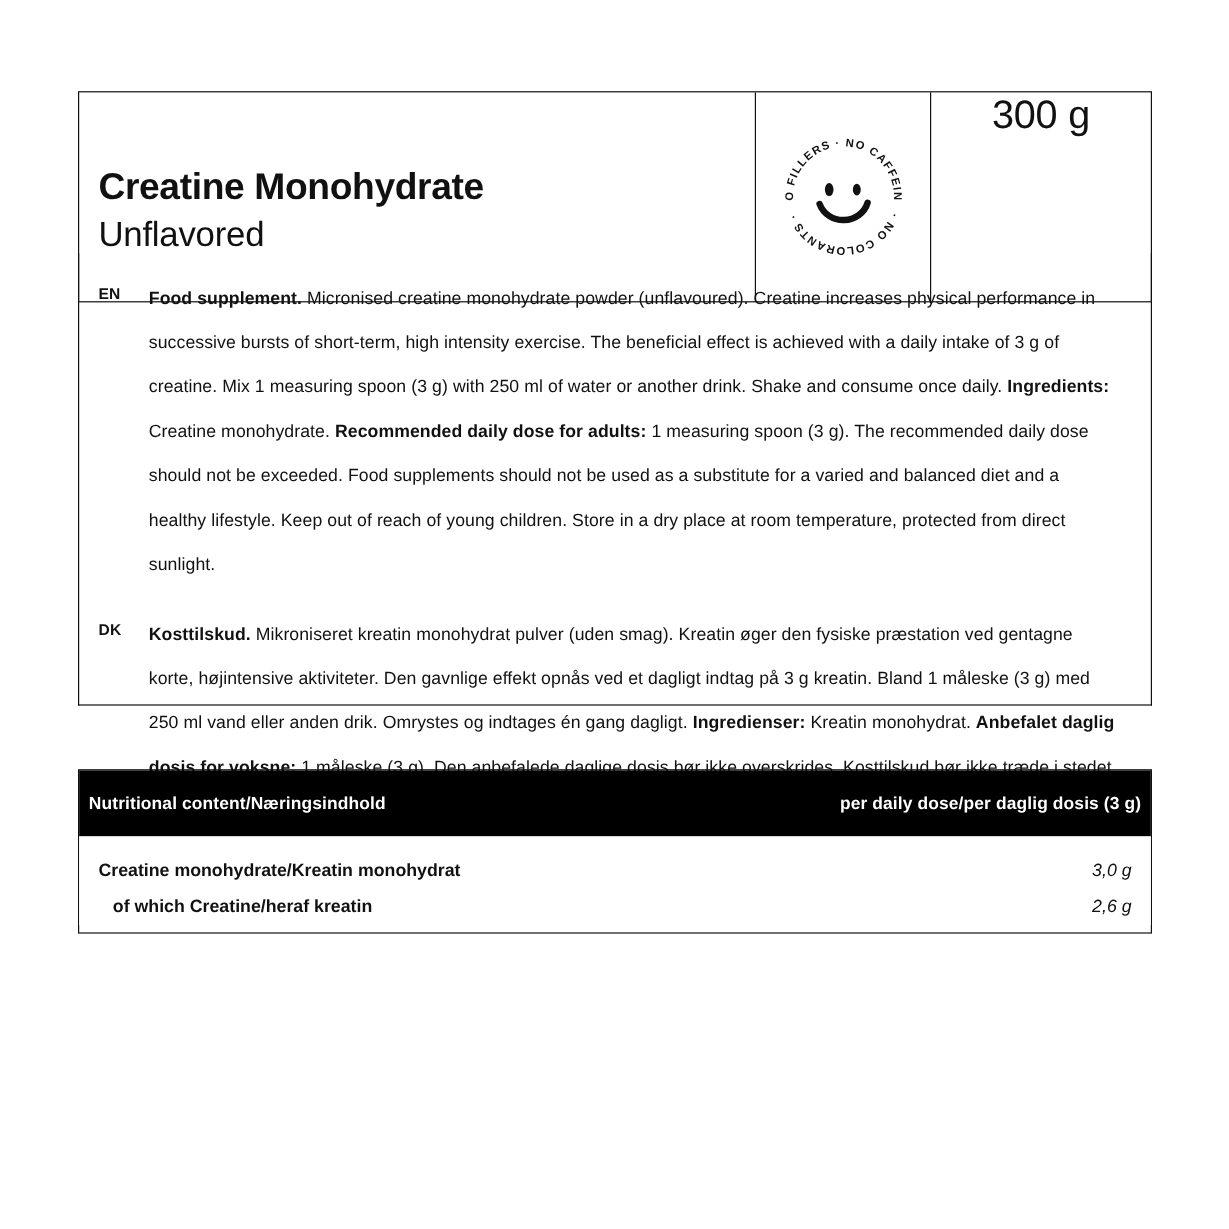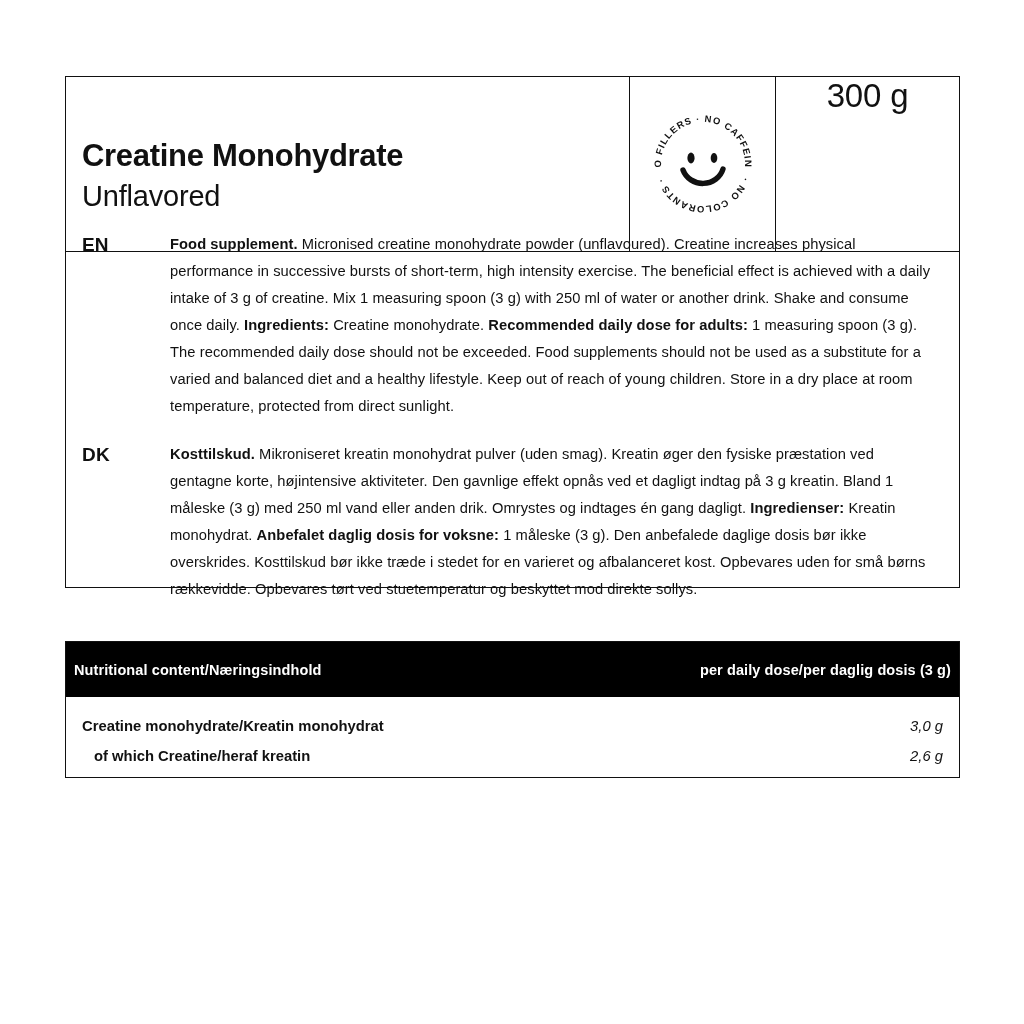--- a/index.html
+++ b/index.html
@@ -97,33 +97,32 @@
 
   .lang-block {
     display: flex;
     align-items: flex-start;
   }
 
   .lang-block + .lang-block { margin-top: 21px; }
 
   .lang-tag {
     flex: 0 0 42px;
-    font-size: 19px;
+    font-size: 13px;
     font-weight: 700;
     line-height: 27px;
     letter-spacing: 0.2px;
   }
 
   .lang-text {
     flex: 1 1 auto;
     font-size: 14.7px;
-    line-height: 27px;
+    line-height: 37px;
     text-align: left;
     letter-spacing: 0.005em;
-    margin-left: 46px;
   }
 
   .lang-text b { font-weight: 700; }
 
   
   .panel-table {
     position: absolute;
     left: 65px;
     top: 641px;
     width: 895px;

